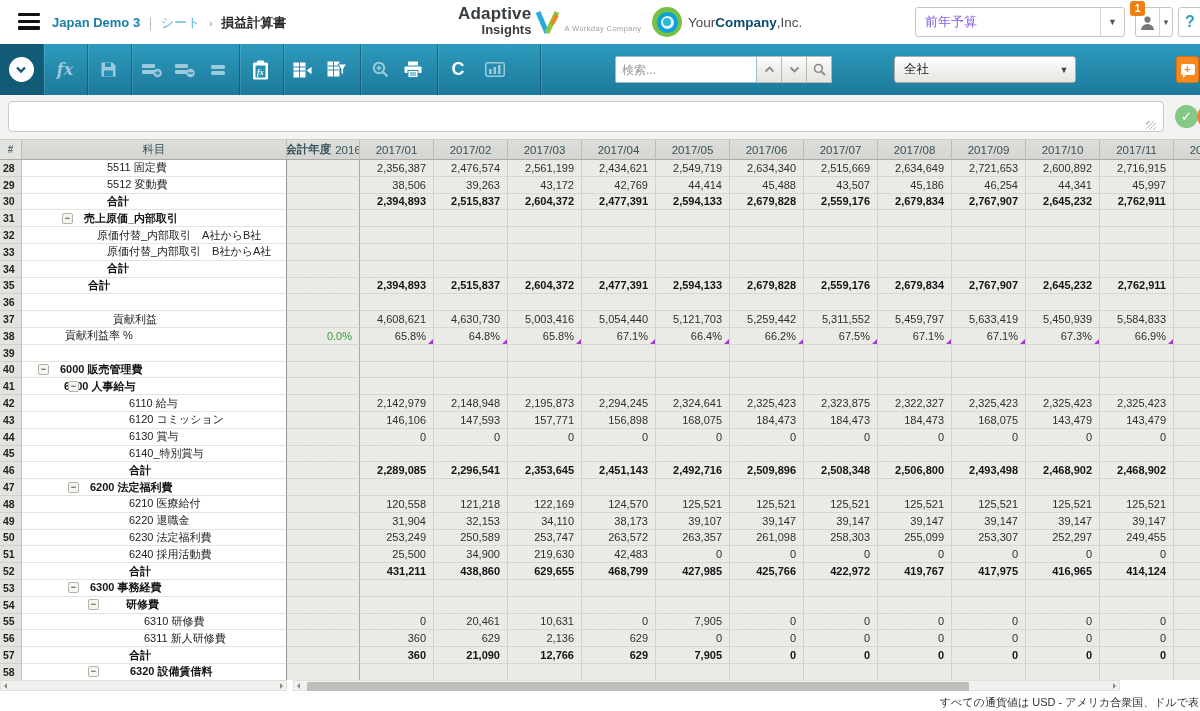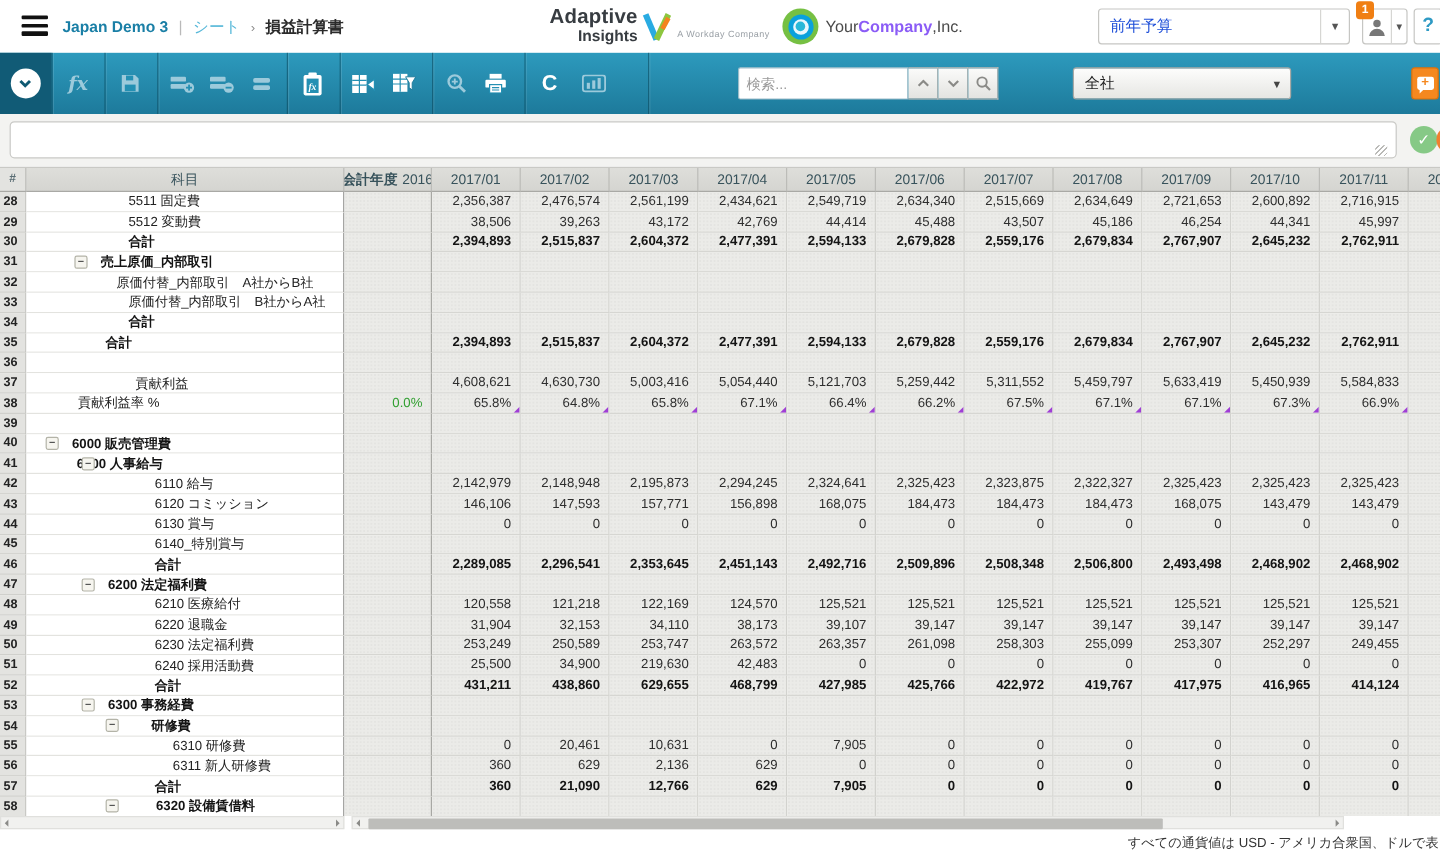--- a/index.html
+++ b/index.html
@@ -22,24 +22,24 @@
   .brand-bottom { font-size:13px; font-weight:bold; color:#373c41; margin-top:1px; }
   .brand-v { margin:0 2px 0 3px; }
   .brand-tag { font-size:7.5px; color:#9aa0a6; letter-spacing:.4px; margin-bottom:3px; white-space:nowrap; }
 
   .company { position:absolute; left:652px; top:7px; display:flex; align-items:center; }
   .cc-outer { width:30px; height:30px; border-radius:50%; background:#76c043; display:flex; align-items:center; justify-content:center; }
   .cc-mid { width:21px; height:21px; border-radius:50%; background:#0aa1dc; display:flex; align-items:center; justify-content:center; }
   .cc-gap { width:13px; height:13px; border-radius:50%; background:#eaf7fc; display:flex; align-items:center; justify-content:center; }
   .cc-core { width:8px; height:8px; border-radius:50%; background:#29b8d8; }
   .company-name { margin-left:6px; font-size:13.5px; color:#4a4a4a; }
-  .company-name b { color:#8b5cf6; }
+  .company-name b { color:#0c4a6e; }
 
   .version-select { position:absolute; left:915px; top:7px; width:210px; height:30px; background:#fff; border:1px solid #c6c6c3; border-radius:3px; display:flex; align-items:center; cursor:pointer; }
-  .version-select .val { flex:1; padding-left:9px; font-size:13px; color:#1d4ed8; }
+  .version-select .val { flex:1; padding-left:9px; font-size:13px; color:#8b5cf6; }
   .vs-caret { width:24px; height:100%; border-left:1px solid #d6d6d3; display:flex; align-items:center; justify-content:center; color:#555; font-size:9px; }
 
   .user-btn { position:absolute; left:1135px; top:7px; width:38px; height:30px; background:#fff; border:1px solid #c6c6c3; border-radius:3px; display:flex; align-items:center; cursor:pointer; }
   .user-ic { flex:1; display:flex; justify-content:center; }
   .user-caret { width:13px; height:100%; border-left:1px solid #d6d6d3; display:flex; align-items:center; justify-content:center; color:#555; font-size:8px; }
   .user-badge { position:absolute; left:-6px; top:-7px; min-width:15px; height:15px; border-radius:3px; background:#f07f13; color:#fff; font-size:10px; font-weight:bold; text-align:center; line-height:15px; padding:0 3px; }
   .help-btn { position:absolute; left:1178px; top:7px; width:24px; height:30px; background:#fff; border:1px solid #c6c6c3; border-radius:3px; color:#2e9ac4; font-weight:bold; font-size:16px; text-align:center; line-height:28px; cursor:pointer; }
 
   
   .toolbar { position:relative; height:51px; background:linear-gradient(#2d9abd,#1d7a9b); }

